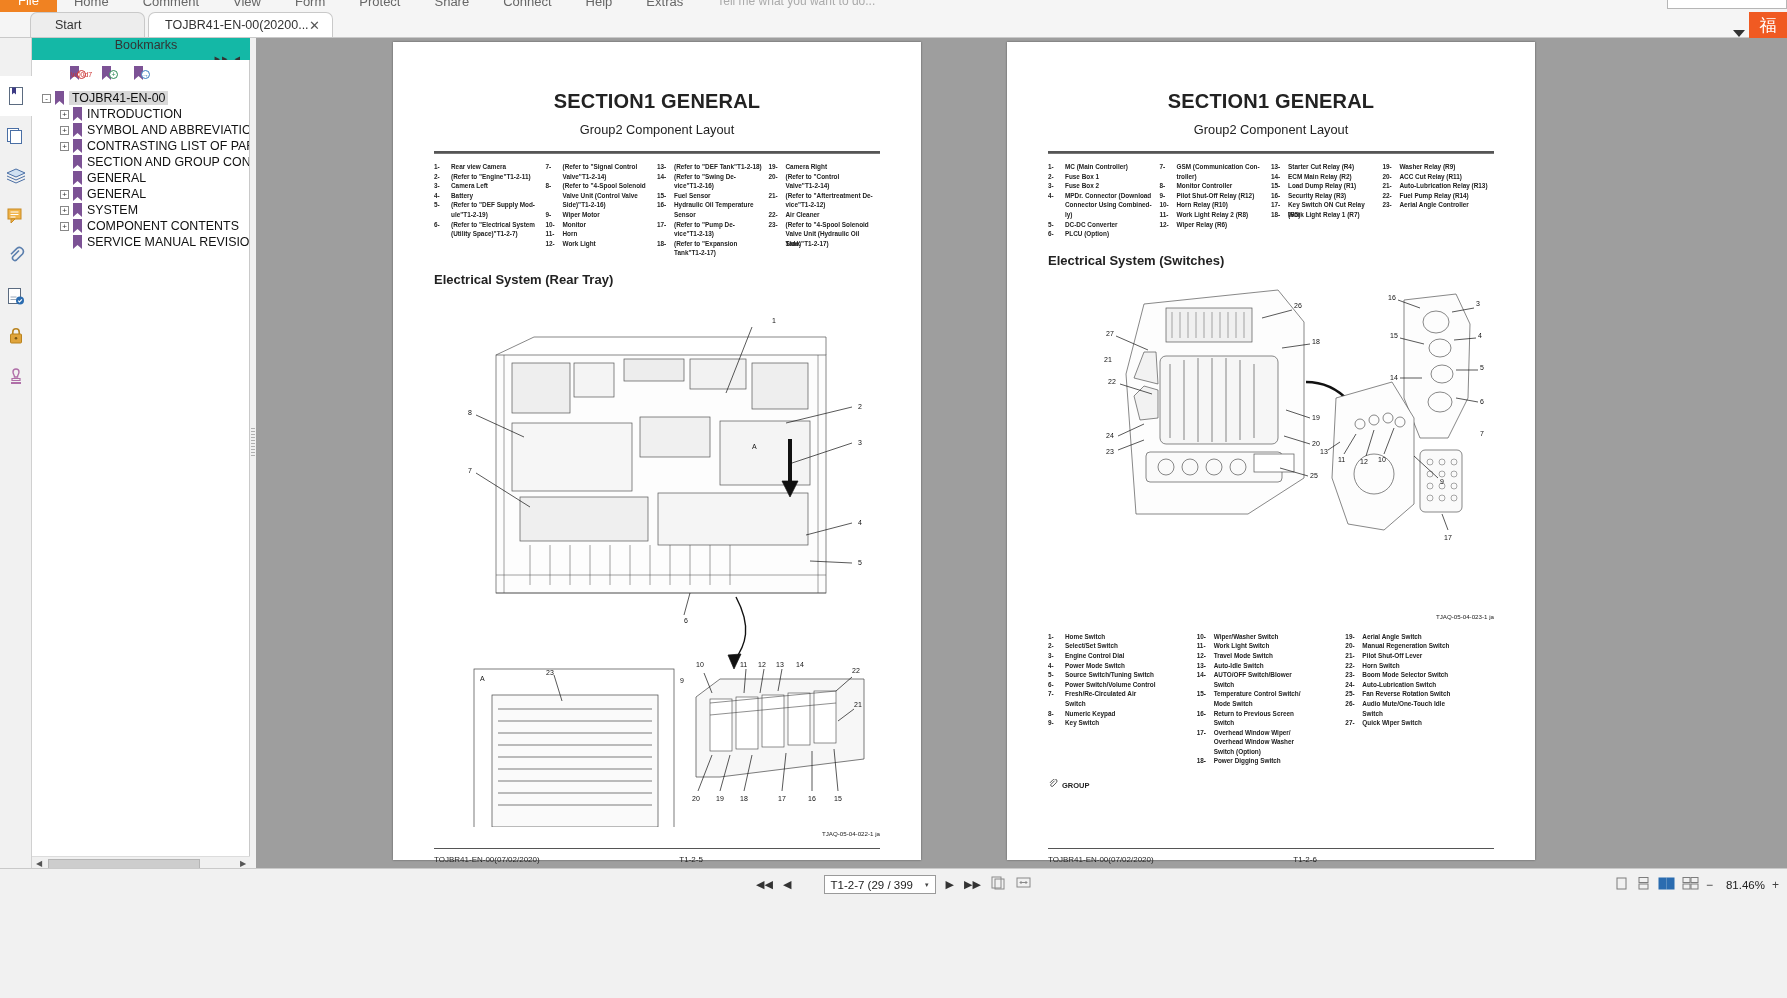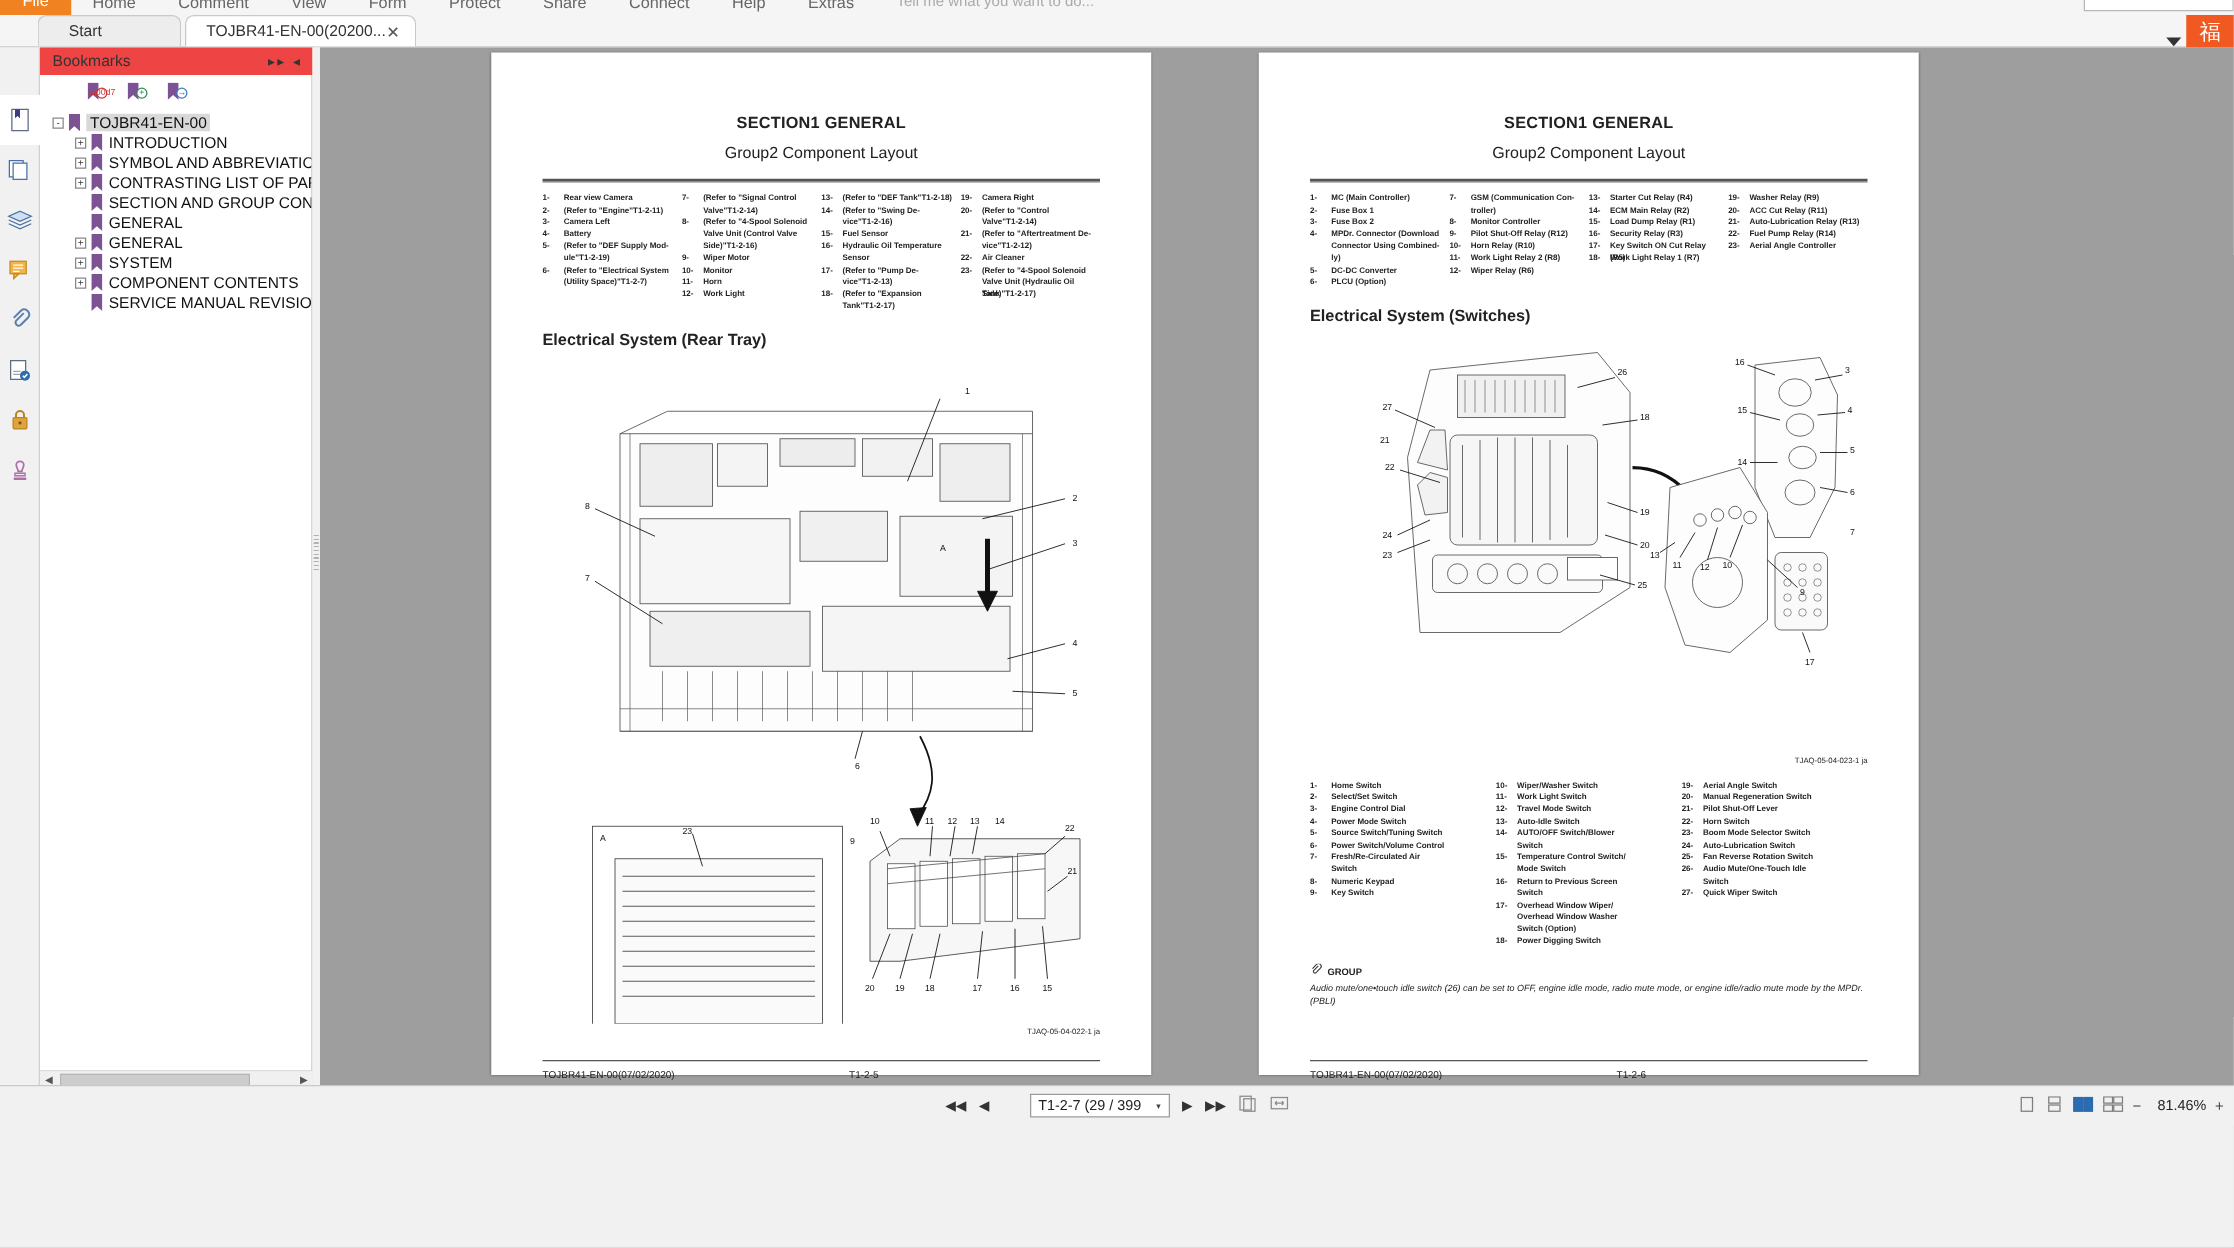--- a/index.html
+++ b/index.html
@@ -53,22 +53,22 @@
     background:#f1f1f1; border-right:1px solid #d0d0d0;
     padding-top:38px;
   }
   .railicon {
     width:32px; height:40px; display:flex; align-items:center; justify-content:center;
   }
   .railicon.sel { background:#fff; border-right:1px solid #fff; }
   
   .bm-header {
     position:absolute; top:38px; left:32px; width:218px; height:22px;
-    background:#ef4444; display:flex; align-items:center; padding-left:10px;
-    font-size:12.5px; color:#333;
+    background:#14b8a6; display:flex; align-items:center; padding-left:10px;
+    font-size:12.5px; color:#333;flex-direction:column;
   }
   .bm-hdr-btns { margin-left:auto; padding-right:8px; color:#333; font-size:11px; letter-spacing:2px;}
   .bm-panel {
     position:absolute; top:60px; left:32px; width:218px; height:808px;
     background:#fff; border-right:1px solid #c9c9c9;
   }
   .bm-toolbar { height:24px; display:flex; align-items:center; gap:16px; padding:4px 0 0 38px; }
   .bmbtn { width:16px; height:16px; position:relative; }
   .bmflag {
     width:9px; height:14px; background:#7c5295; position:absolute; left:0; top:0;
@@ -107,21 +107,21 @@
   .docarea {
     position:absolute; top:38px; left:256px; right:0; height:830px;
     background:#9e9e9e; overflow:hidden;
   }
   .page {
     position:absolute; top:4px; background:#fff; box-shadow:0 0 2px rgba(0,0,0,.45);
   }
   .page.left  { left:137px; width:528px; height:818px; }
   .page.right { left:751px; width:528px; height:818px; }
   .pg-inner { position:relative; width:100%; height:100%; padding:0 41px; }
-  .pg-title { text-align:center; font-size:13px; font-weight:bold; margin-top:48px; letter-spacing:.2px;}
+  .pg-title { text-align:center; font-size:20px; font-weight:bold; margin-top:48px; letter-spacing:.2px;}
   .pg-sub   { text-align:center; font-size:12.8px; margin-top:9px; }
   .pg-rule  { border-top:2px solid #555; border-bottom:1px solid #777; height:3px; margin-top:14px; }
   
   .keylist { display:flex; margin-top:8px; font-size:6.4px; line-height:9.6px; }
   .keycol { flex:1; display:flex; }
   .keycol .nums { width:17px; flex:0 0 17px; }
   .keycol .txts { flex:1; padding-right:6px; }
   .keyrow { height:9.6px; font-weight:bold; }
   .keytxt { font-weight:bold; }
   .sec-head { font-size:13px; font-weight:bold; margin-top:14px; }
@@ -820,21 +820,20 @@
         </div>
 
       <div style="margin-top:12px; display:flex; align-items:center; gap:4px;">
         <span>
           <svg width="10" height="10" viewBox="0 0 12 12">
               <path d="M8 2 L3.5 6.5a1.6 1.6 0 0 0 2.2 2.2L10 4.3a2.6 2.6 0 0 0-3.7-3.7L2.4 4.6" fill="none" stroke="#333" stroke-width="1"></path>
             </svg>
         </span>
         <span style="font-size:7.5px;font-weight:bold;">GROUP</span>
       </div>
-      <div style="font-size:7.2px; line-height:10px; font-style:italic; margin-top:2px;">Audio mute/one•touch idle switch (26) can be set to OFF, engine idle mode, radio mute mode, or engine idle/radio mute mode by the MPDr. (PBLI)</div>
 
       <div class="pg-foot">
         <span class="fid">TOJBR41-EN-00(07/02/2020)</span>
         <span class="fpg">T1-2-6</span>
       </div>
     </div>
   </div>
 </div>
 
 <div class="bottombar">

